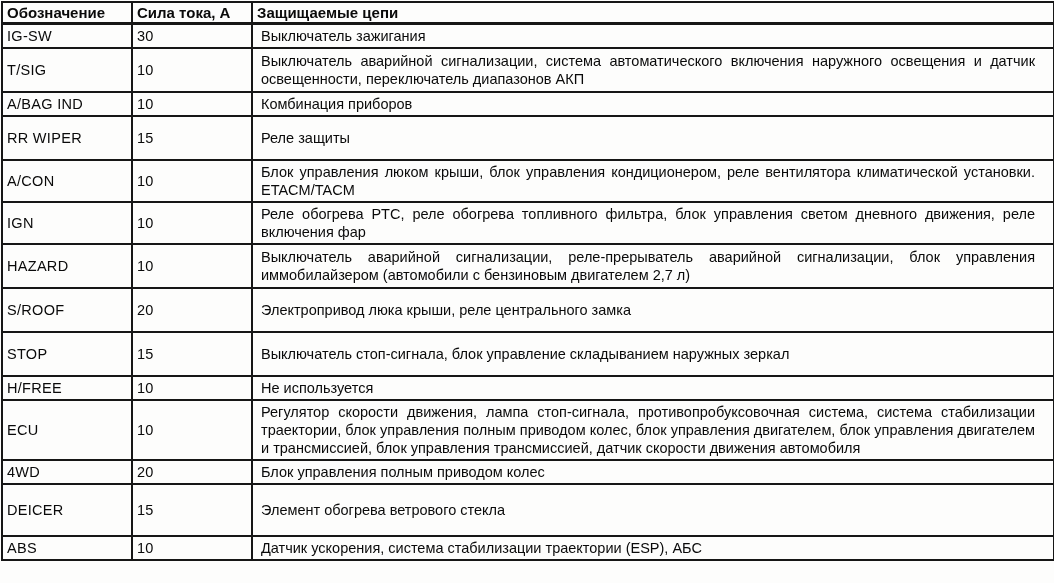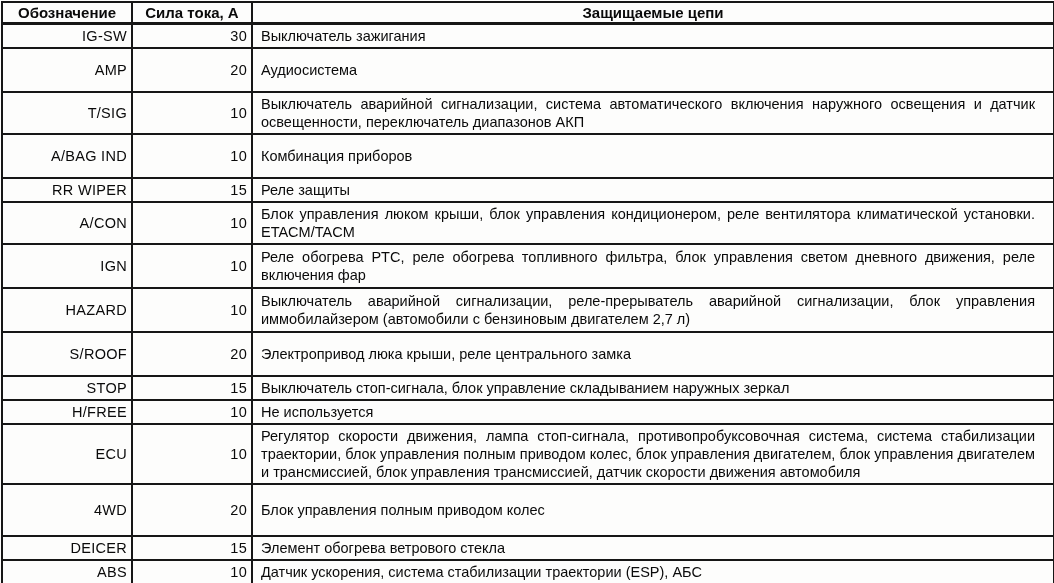--- a/index.html
+++ b/index.html
@@ -29,28 +29,28 @@
     border: 2px solid #161616;
     vertical-align: middle;
     box-sizing: border-box;
     overflow: hidden;
   }
   th {
     font-weight: bold;
     font-size: 15px;
     height: 20px;
     padding: 1px 4px;
-    text-align: center;
+    text-align: left;
     border-bottom-width: 3px;
   }
   col.c-designation { width: 130px; }
   col.c-current     { width: 120px; }
   col.c-circuits    { width: 802px; }
   td.designation, td.current {
-    text-align: right;
+    text-align: left;
     padding: 1px 4px;
     letter-spacing: 0.3px;
   }
   td.circuits {
     text-align: justify;
     padding: 2px 18px 2px 8px;
     line-height: 18px;
     margin-left: 37px;
   }
   tbody td { height: 20px; }
@@ -76,25 +76,20 @@
         <th>Обозначение</th>
         <th>Сила тока, А</th>
         <th>Защищаемые цепи</th>
       </tr>
     </thead>
     <tbody>
         <tr>
           <td class="designation">IG-SW</td>
           <td class="current">30</td>
           <td class="circuits">Выключатель зажигания</td>
-        </tr>
-        <tr>
-          <td class="designation">AMP</td>
-          <td class="current">20</td>
-          <td class="circuits">Аудиосистема</td>
         </tr>
         <tr>
           <td class="designation">T/SIG</td>
           <td class="current">10</td>
           <td class="circuits">Выключатель аварийной сигнализации, система автоматического включения наружного освещения и датчик освещенности, переключатель диапазонов АКП</td>
         </tr>
         <tr>
           <td class="designation">A/BAG IND</td>
           <td class="current">10</td>
           <td class="circuits">Комбинация приборов</td>

